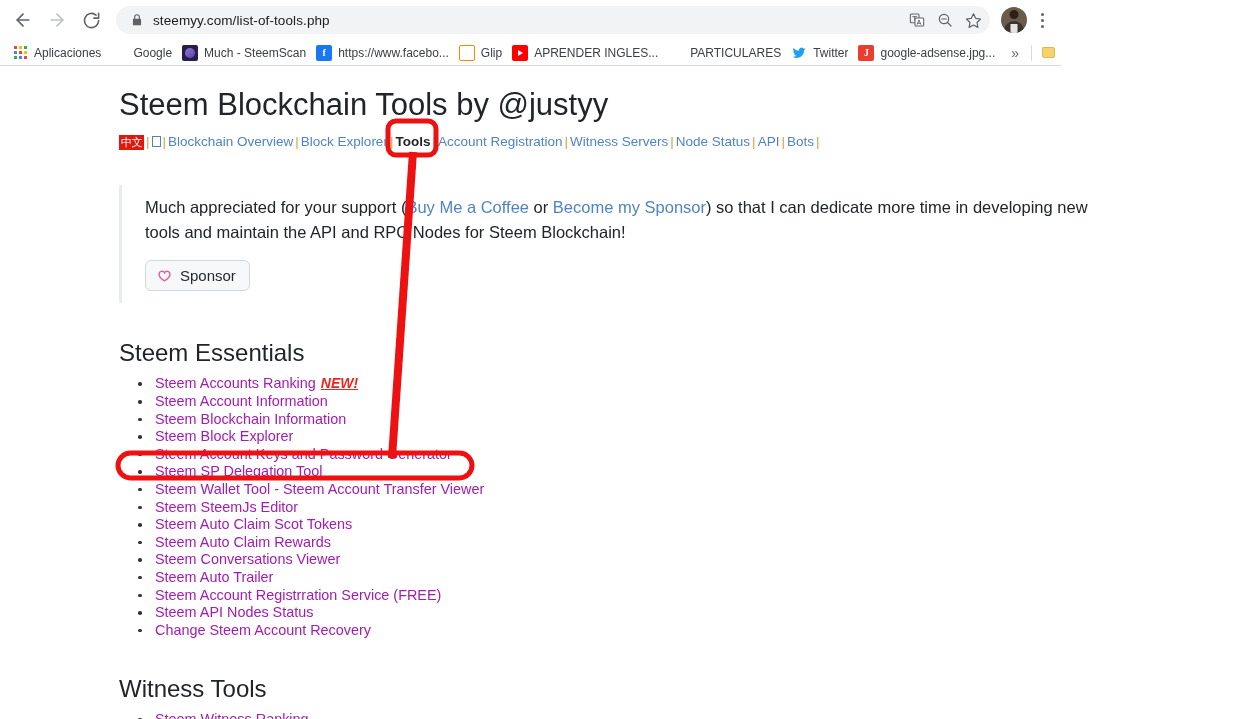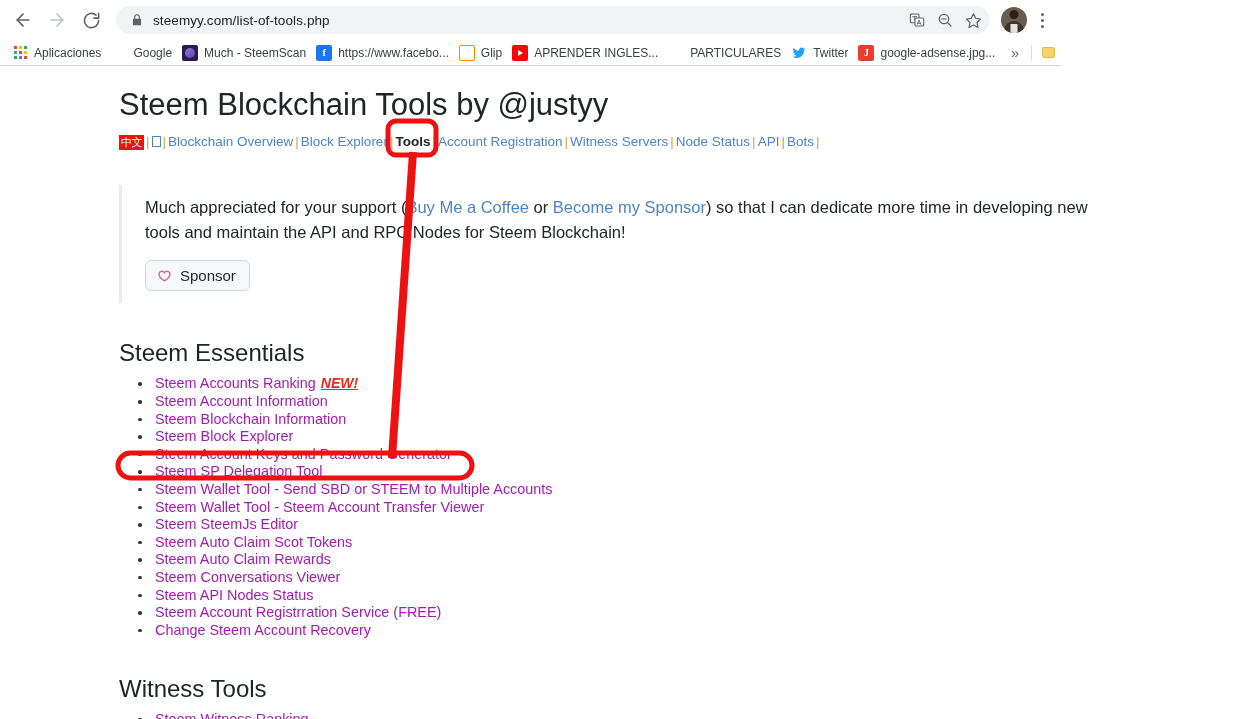--- a/index.html
+++ b/index.html
@@ -450,28 +450,28 @@
     </div>
 
     <h2 class="section-title">Steem Essentials</h2>
     <ul class="tool-list">
       <li><span class="link">Steem Accounts Ranking</span><span class="new-badge">NEW!</span></li>
       <li><span class="link">Steem Account Information</span></li>
       <li><span class="link">Steem Blockchain Information</span></li>
       <li><span class="link">Steem Block Explorer</span></li>
       <li><span class="link">Steem Account Keys and Password Generator</span></li>
       <li><span class="link">Steem SP Delegation Tool</span></li>
-      <li><span class="link">Steem Wallet Tool - Send SBD or STEEM to Multiple Accounts</span></li>
       <li><span class="link">Steem Wallet Tool - Steem Account Transfer Viewer</span></li>
       <li><span class="link">Steem SteemJs Editor</span></li>
       <li><span class="link">Steem Auto Claim Scot Tokens</span></li>
       <li><span class="link">Steem Auto Claim Rewards</span></li>
       <li><span class="link">Steem Conversations Viewer</span></li>
+      <li><span class="link">Steem Auto Trailer</span></li>
+      <li><span class="link">Steem Account Registrration Service (FREE)</span></li>
       <li><span class="link">Steem API Nodes Status</span></li>
-      <li><span class="link">Steem Account Registrration Service (FREE)</span></li>
       <li><span class="link">Change Steem Account Recovery</span></li>
     </ul>
 
     <h2 class="section-title">Witness Tools</h2>
     <ul class="tool-list">
       <li><span class="link">Steem Witness Ranking</span></li>
 
     </ul>
 
   </div>

